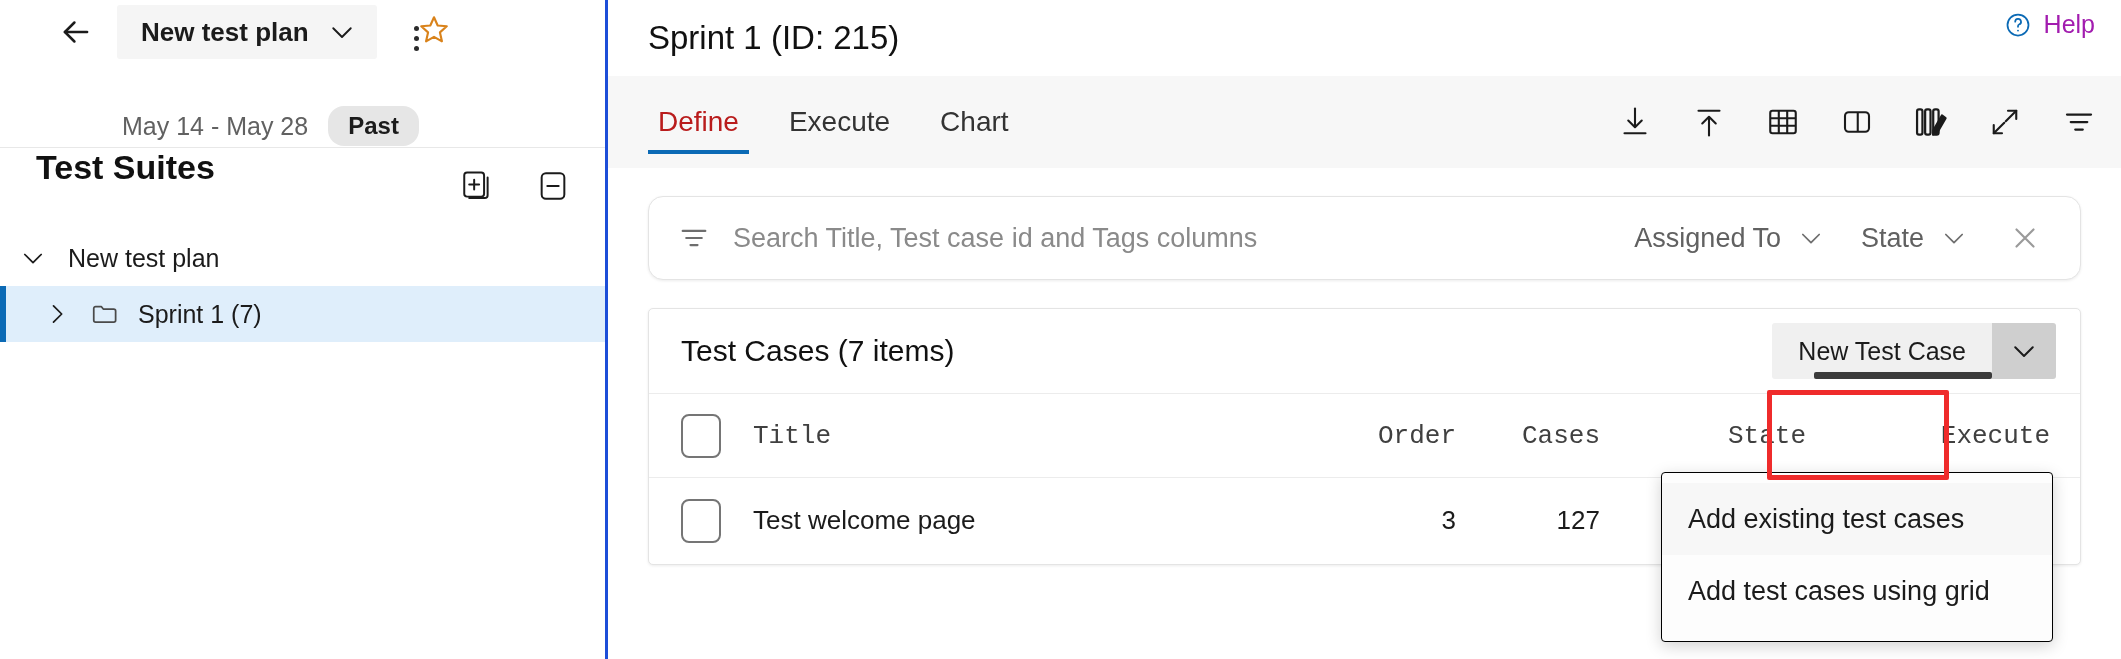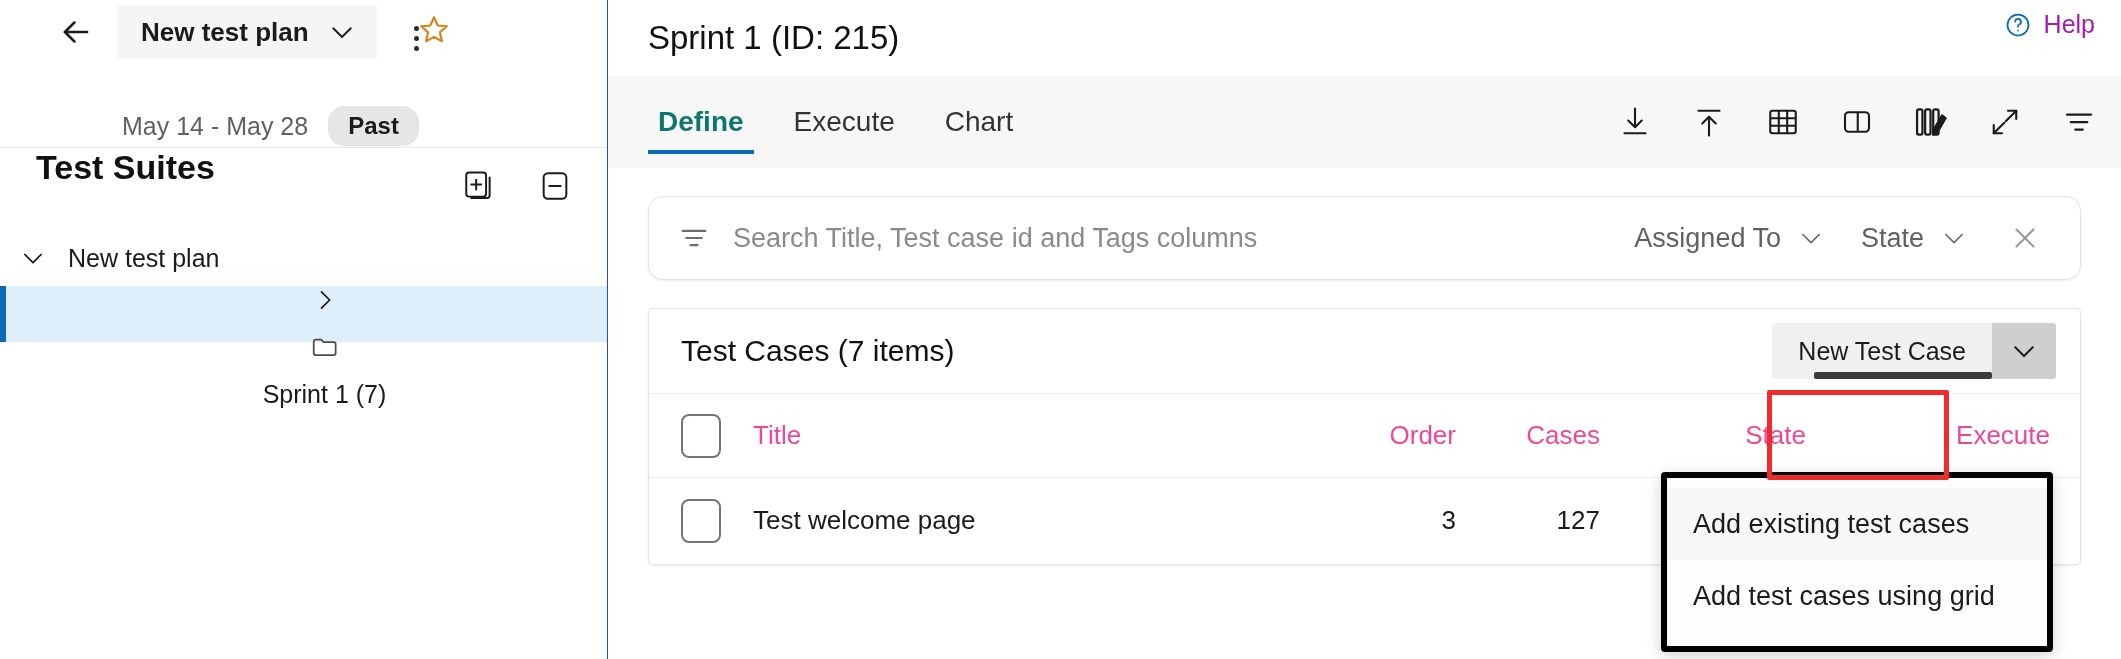--- a/index.html
+++ b/index.html
@@ -8,21 +8,21 @@
     background: #ffffff;
     font-family: "Liberation Sans", sans-serif;
     overflow: hidden;
   }
   .app { position: relative; width: 2121px; height: 659px; display: flex; }
 
   
   .left-pane {
     width: 608px; height: 659px;
     background: #ffffff;
-    border-right: 1px solid #1d4ed8;
+    border-right: 3px solid #1d4ed8;
     position: relative;
     flex: 0 0 608px;
   }
   .plan-header {
     height: 148px;
     border-bottom: 1px solid #e8e8e8;
     position: relative;
   }
   .back-arrow {
     position: absolute; left: 54px; top: 10px;
@@ -87,21 +87,21 @@
 
   .tree { padding-top: 6px; }
   .tree-row {
     display: flex; align-items: center;
     height: 56px;
     font-size: 25px; color: #1b1b1b;
     cursor: pointer;
     position: relative;
   }
   .tree-row.level0 { padding-left: 18px; gap: 20px; }
-  .tree-row.level1 { padding-left: 42px; gap: 18px; flex-direction: column; }
+  .tree-row.level1 { padding-left: 42px; gap: 18px; }
   .tree-row.selected {
     background: #dfeefb;
   }
   .tree-row.selected::before {
     content: ""; position: absolute; left: 0; top: 0; bottom: 0;
     width: 6px; background: #0b6ab5;
   }
   .chev { width: 30px; display: flex; align-items: center; justify-content: center; }
 
   
@@ -133,21 +133,21 @@
   }
   .tabs { display: flex; align-items: flex-end; gap: 30px; height: 92px; }
   .tab {
     font-size: 28px; color: #333;
     padding: 0 10px;
     height: 92px;
     display: flex; align-items: center;
     position: relative;
     cursor: pointer;
   }
-  .tab.active { font-weight: 700; color: #0f766e; }
+  .tab.active { font-weight: 400; color: #b91c1c; }
   .tab.active::after {
     content: ""; position: absolute; left: 0; right: 0; bottom: 14px;
     height: 4px; background: #0b6ab5;
   }
   .toolbar {
     position: absolute; right: 18px; top: 0;
     height: 92px; display: flex; align-items: center; gap: 26px;
   }
   .toolbar .icon-btn {
     width: 48px; height: 48px;
@@ -225,26 +225,27 @@
     left: 1767px; top: 390px;
     width: 182px; height: 90px;
     border: 5px solid #ef2b2b;
     border-radius: 2px;
     pointer-events: none;
     z-index: 40;
   }
 
   table.tc { width: 100%; border-collapse: collapse; table-layout: fixed; }
   table.tc thead th {
-    font-size: 26px; font-weight: 400; color: #ec4899;
+    font-size: 26px; font-weight: 400; color: #404040;
     text-align: left;
     height: 84px;
     border-top: 1px solid #ececec;
     padding: 0;
     vertical-align: middle;
+    font-family: Liberation Mono, monospace;
   }
   table.tc tbody td {
     font-size: 26px; color: #1b1b1b;
     height: 86px;
     border-top: 1px solid #ececec;
     padding: 0;
     vertical-align: middle;
     white-space: nowrap;
     overflow: hidden;
   }
@@ -263,21 +264,21 @@
     background: #fff;
     cursor: pointer;
     vertical-align: middle;
   }
 
   .dropdown-menu {
     position: absolute;
     left: 1661px; top: 472px;
     width: 392px;
     background: #fdfdfd;
-    border: 6px solid #000000;
+    border: 1px solid #000000;
     border-radius: 4px;
     box-shadow: 0 4px 16px rgba(0,0,0,0.18);
     z-index: 30;
     padding: 10px 0 14px 0;
   }
   .menu-item {
     height: 72px;
     display: flex; align-items: center;
     padding-left: 26px;
     font-size: 27px; color: #1b1b1b;

